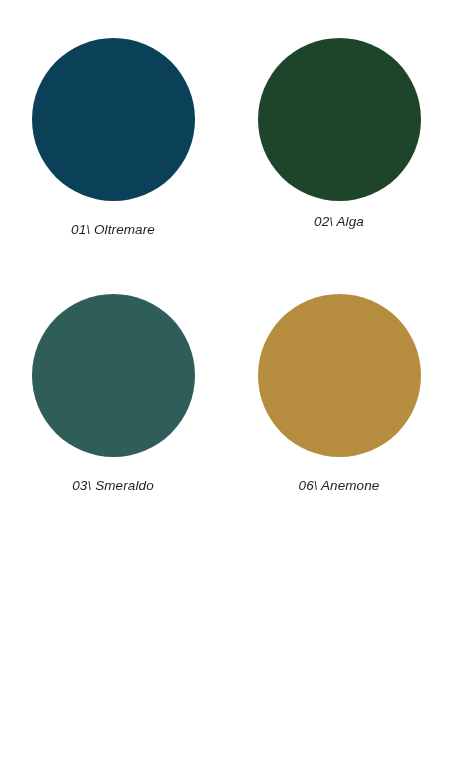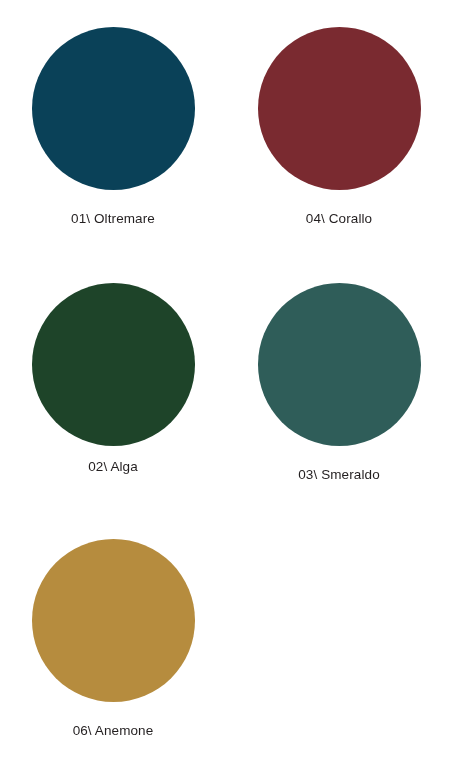--- a/index.html
+++ b/index.html
@@ -14,21 +14,22 @@
     font-family: "Liberation Sans", sans-serif;
     overflow: hidden;
   }
   .palette-grid {
     width: 452px;
     height: 635px;
     display: grid;
     grid-template-columns: 226px 226px;
     grid-template-rows: 256px 256px 246px;
     box-sizing: border-box;
-    padding-top: 27px;
+    padding-top: 38px;
+    font-style: italic;
   }
   .swatch-cell {
     display: flex;
     flex-direction: column;
     align-items: center;
     justify-content: flex-start;
   }
   .swatch-circle {
     width: 163px;
     height: 163px;
@@ -48,24 +49,20 @@
 </head>
 <body style="background-color: rgb(255, 255, 255);">
 
 <div class="palette-grid">
 
   <div class="swatch-cell">
     <div class="swatch-circle" style="background-color: rgb(10, 65, 88);"></div>
     <div class="swatch-label" style="color: rgb(35, 31, 32);">01\ Oltremare</div>
   </div>
 
-  <div class="swatch-cell">
-    <div class="swatch-circle" style="background-color: rgb(122, 42, 48);"></div>
-    <div class="swatch-label" style="color: rgb(35, 31, 32);">04\ Corallo</div>
-  </div>
 
   <div class="swatch-cell">
     <div class="swatch-circle" style="background-color: rgb(30, 68, 41);"></div>
     <div class="swatch-label" style="color: rgb(35, 31, 32); margin-top: 13px;">02\ Alga</div>
   </div>
 
 
   <div class="swatch-cell">
     <div class="swatch-circle" style="background-color: rgb(47, 93, 89);"></div>
     <div class="swatch-label" style="color: rgb(35, 31, 32);">03\ Smeraldo</div>

